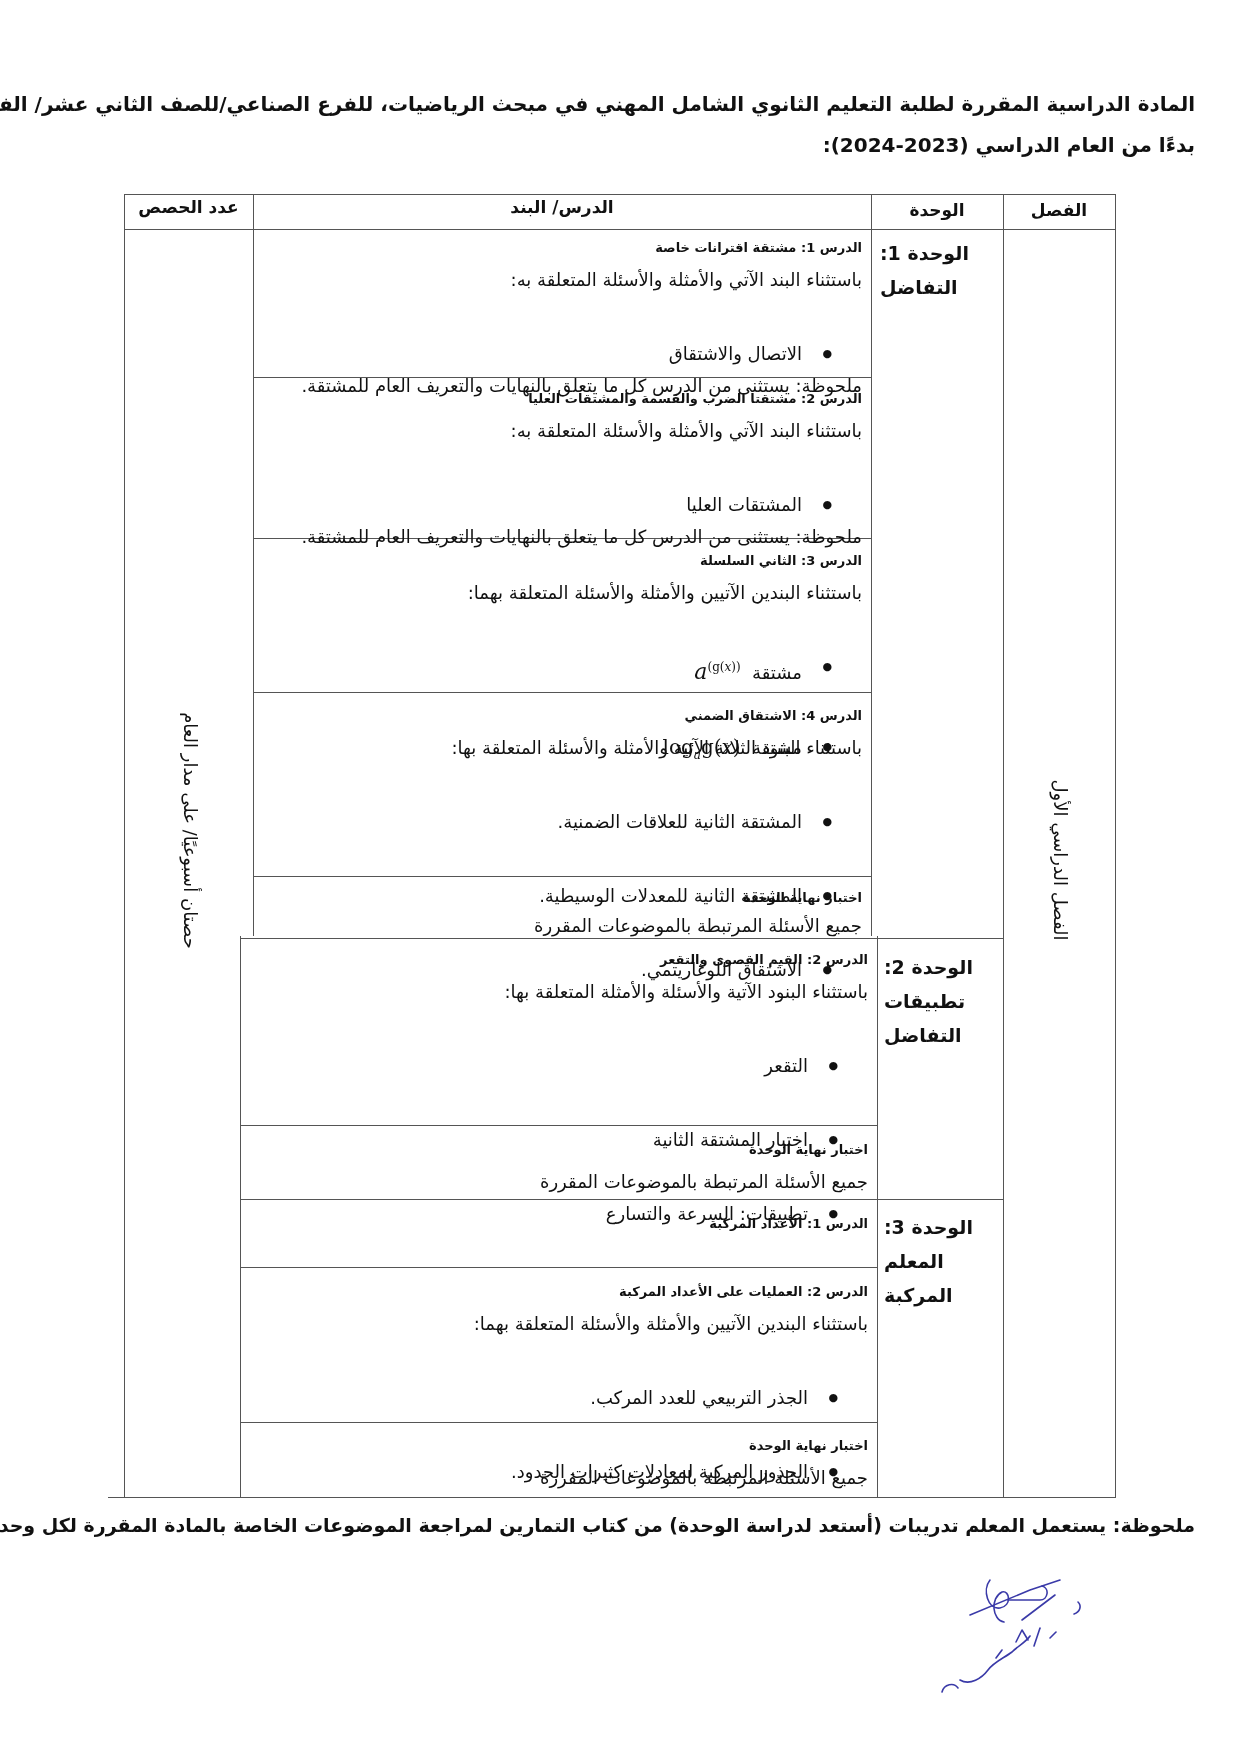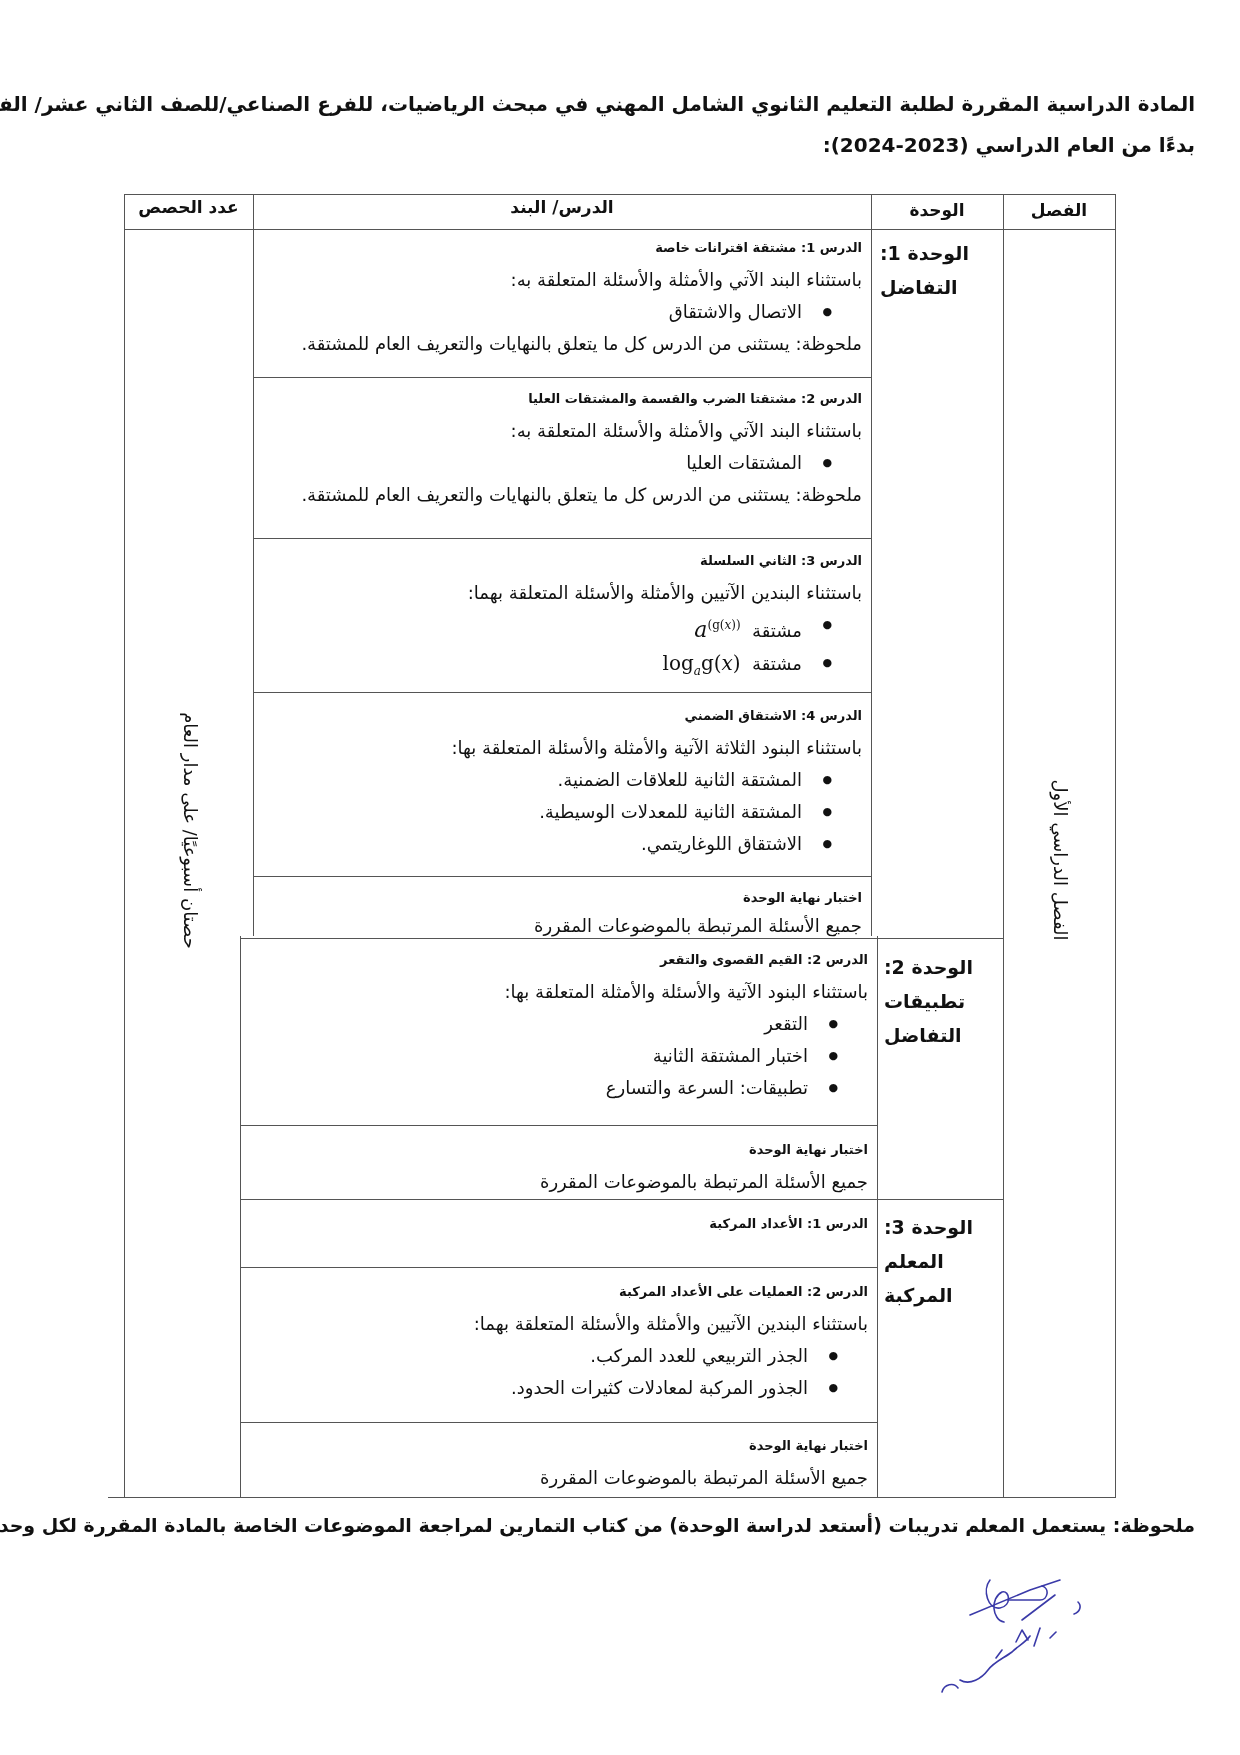--- a/index.html
+++ b/index.html
@@ -7,21 +7,21 @@
          font-family: "DejaVu Sans", sans-serif; color: #111; }
   .abs { position: absolute; }
   .intro { right: 45px; font-family: "DejaVu Sans", sans-serif; font-weight: bold;
            font-size: 20px; direction: rtl; white-space: nowrap; }
   .line-h { position: absolute; height: 0; border-top: 1.5px solid #555; }
   .line-v { position: absolute; width: 0; border-left: 1.5px solid #555; }
   .hdr { font-weight: bold; font-size: 17px; text-align: center; direction: rtl; }
   .cell { direction: rtl; text-align: right; font-size: 18px; line-height: 32px; }
   .cell .title { font-weight: bold; font-size: 13px; }
   .cell ul { margin: 0; padding: 0 30px 0 0; list-style: none; }
-  .cell li { position: relative; padding-right: 30px; }
+  .cell li { position: relative; padding-right: 30px; margin-top: 42px; }
   .cell li::before { content: "●"; position: absolute; right: 0; font-size: 11px; top: 0; }
   .unit { direction: rtl; text-align: left; font-weight: bold; font-size: 19px; line-height: 34px; }
   .vert { position: absolute; transform-origin: center center; white-space: nowrap;
           font-size: 18px; direction: rtl; }
   .math { font-family: "DejaVu Serif", serif; font-style: italic; }
   .sup { font-size: 12px; vertical-align: super; font-style: normal; }
   .sub { font-size: 12px; vertical-align: sub; }
   .footnote { right: 45px; top: 1514px; font-weight: bold; font-size: 19px; direction: rtl; white-space: nowrap; }
   .sig { position: absolute; left: 930px; top: 1560px; }
 </style>

